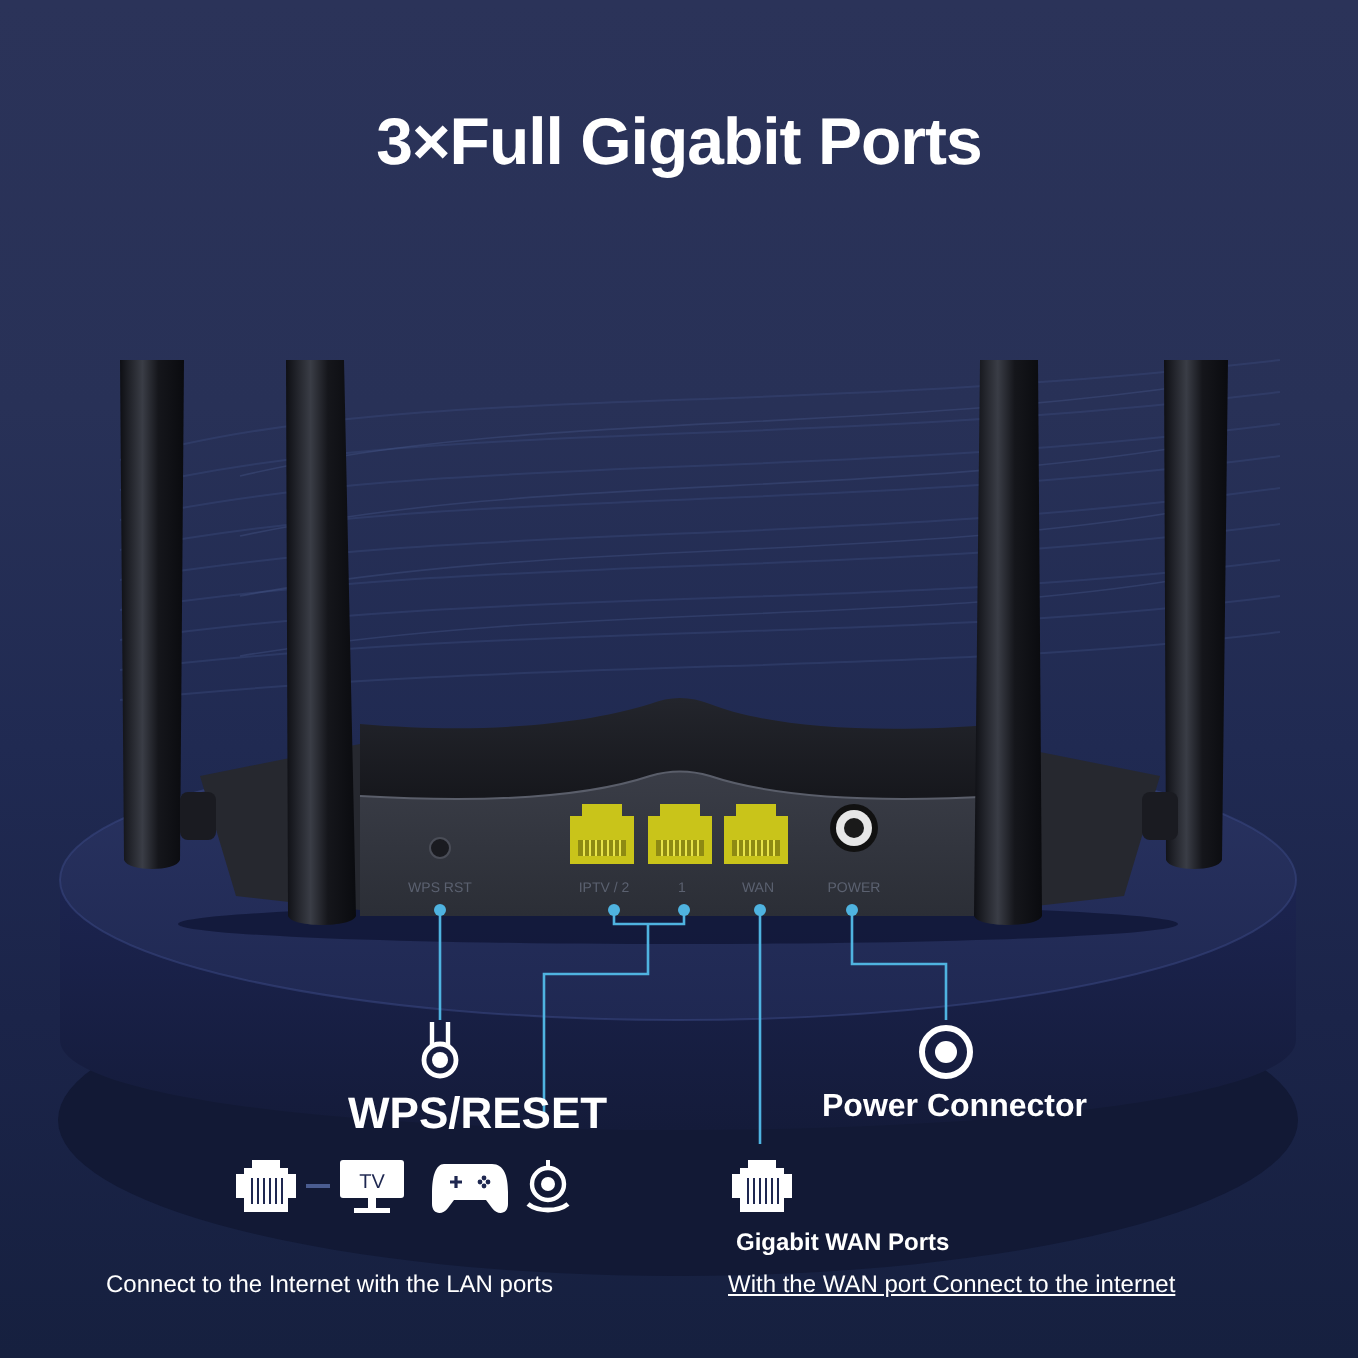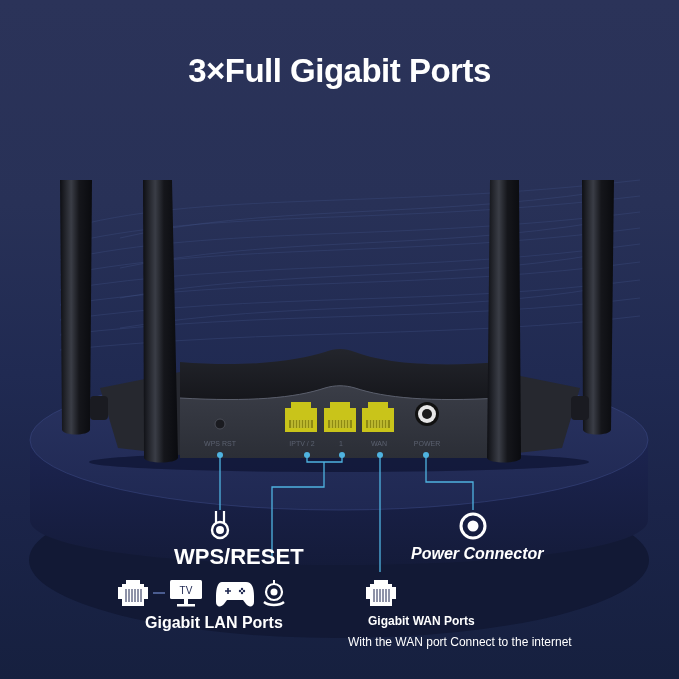--- a/index.html
+++ b/index.html
@@ -217,20 +217,20 @@
           <line x1="11" y1="9" x2="11" y2="22"></line>
           <line x1="14" y1="9" x2="14" y2="22"></line>
           <line x1="17" y1="9" x2="17" y2="22"></line>
           <line x1="20" y1="9" x2="20" y2="22"></line>
           <line x1="23" y1="9" x2="23" y2="22"></line>
         </g>
     </g>
   </svg>
 
   <div class="lbl" style="left:174px;top:544px;font-size:22px;">WPS/RESET</div>
-  <div class="lbl" style="left:411px;top:545px;font-size:16px;font-style:italic;">Power Connector</div>
-
-  <div class="lbl" style="left:145px;top:614px;font-size:16px;">Gigabit LAN Ports</div>
+  <div class="lbl" style="left:411px;top:545px;font-size:16px;">Power Connector</div>
+
+  <div class="sub" style="left:53px;top:635px;">Connect to the Internet with the LAN ports</div>
 
   <div class="lbl" style="left:368px;top:614px;font-size:12px;">Gigabit WAN Ports</div>
-  <div class="sub" style="left:348px;top:635px;">With the WAN port Connect to the internet</div>
+  <div class="sub" style="left:364px;top:635px;text-decoration:underline;">With the WAN port Connect to the internet</div>
 
 </div>
 
 </body></html>

